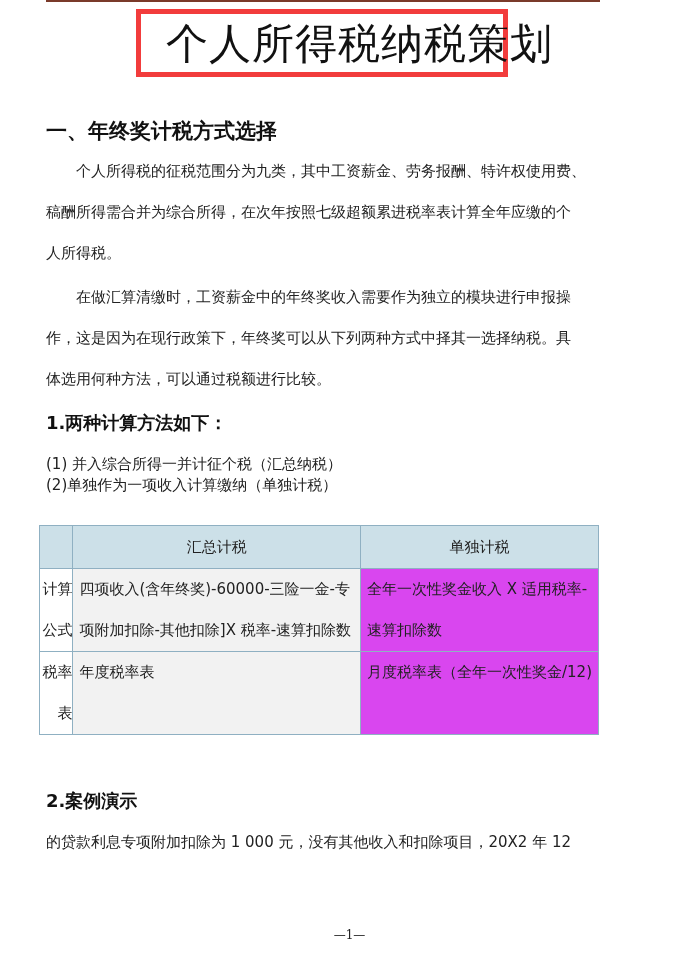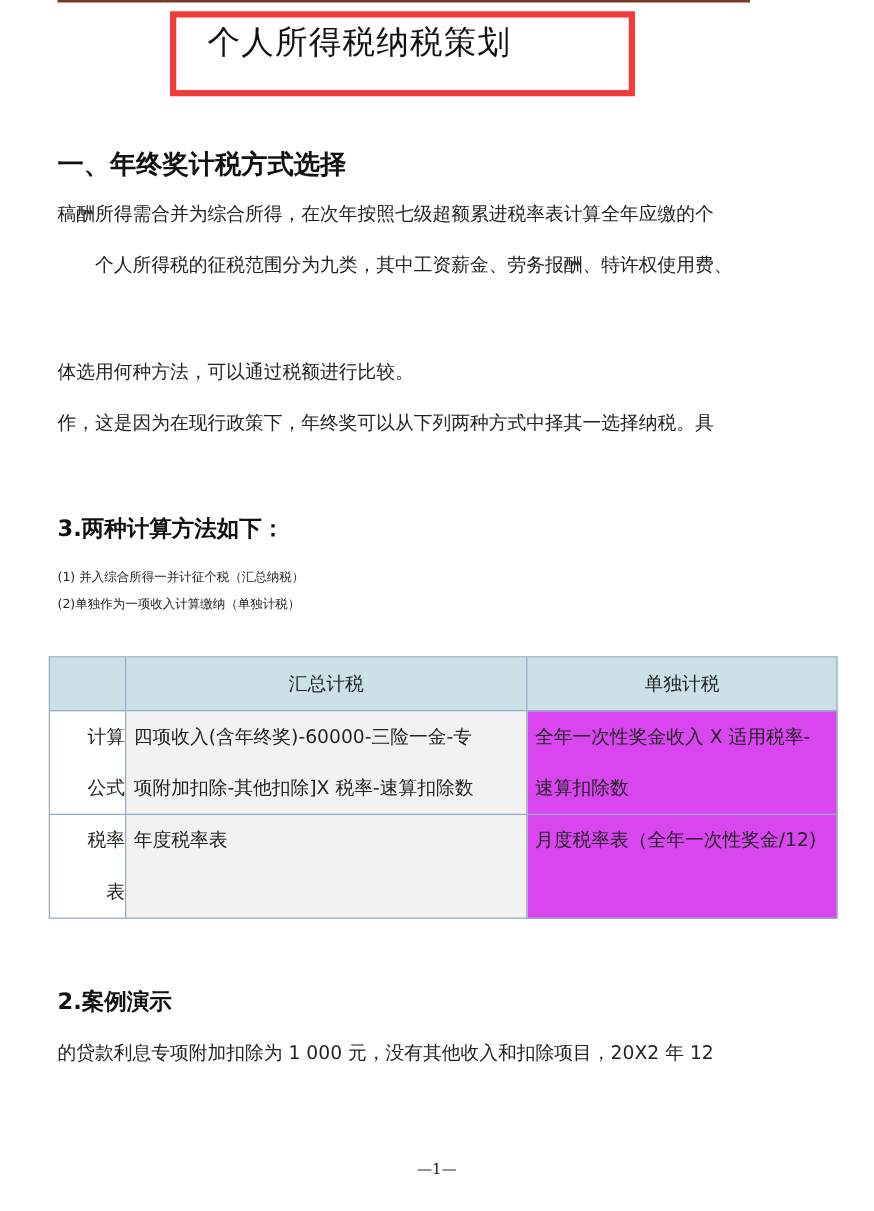--- a/index.html
+++ b/index.html
@@ -10,42 +10,42 @@
     }
     .top-rule {
       position: absolute; left: 46px; top: 0; width: 554px; height: 2px;
       background: #7a3a2a;
     }
     .title-box {
       position: absolute; left: 136px; top: 9px; width: 372px; height: 68px;
       border: 5px solid #f23c3c; box-sizing: border-box;
     }
     .title-text {
-      position: absolute; left: 166px; top: 16px; font-size: 26px;
+      position: absolute; left: 166px; top: 16px; font-size: 42px;
       letter-spacing: 1px; color: #111; white-space: nowrap;
     }
     .h1 {
       position: absolute; left: 46px; top: 117px; font-size: 21px; font-weight: bold;
       color: #111; white-space: nowrap; text-align: center;
     }
     .para {
       position: absolute; left: 46px; width: 560px; font-size: 15px;
       line-height: 41px; color: #222;
     }
     .para .line { display: block; white-space: nowrap; }
     .para .indent { padding-left: 30px; }
     .h2 {
       position: absolute; left: 46px; font-size: 18px; font-weight: bold;
       color: #111; white-space: nowrap;
     }
     .item {
-      position: absolute; left: 46px; font-size: 10px; color: #222; white-space: nowrap;
+      position: absolute; left: 46px; font-size: 15px; color: #222; white-space: nowrap;
     }
     table.cmp {
-      position: absolute; left: 39px; top: 525px; width: 631px;
+      position: absolute; left: 39px; top: 525px; width: 560px;
       border-collapse: collapse; font-size: 15px; color: #222;
     }
     table.cmp td, table.cmp th {
       border: 1px solid #8fb0c2; padding: 0; vertical-align: top;
     }
     table.cmp thead th {
       background: #cce0e8; height: 42px; font-weight: normal;
       text-align: center; vertical-align: middle;
     }
     .rowhead { width: 60px; text-align: right; line-height: 41px; }
@@ -61,30 +61,32 @@
 <body>
 
 <div class="top-rule"></div>
 
 <div class="title-box"></div>
 <div class="title-text">个人所得税纳税策划</div>
 
 <div class="h1">一、年终奖计税方式选择</div>
 
 <div class="para" style="top:151px;">
+  <span class="line indent">个人所得税的征税范围分为九类，其中工资薪金、劳务报酬、特许权使用费、</span>
   <span class="line">稿酬所得需合并为综合所得，在次年按照七级超额累进税率表计算全年应缴的个</span>
-  <span class="line indent">个人所得税的征税范围分为九类，其中工资薪金、劳务报酬、特许权使用费、</span>
+  <span class="line">人所得税。</span>
 </div>
 
 <div class="para" style="top:277px;">
+  <span class="line indent">在做汇算清缴时，工资薪金中的年终奖收入需要作为独立的模块进行申报操</span>
+  <span class="line">作，这是因为在现行政策下，年终奖可以从下列两种方式中择其一选择纳税。具</span>
   <span class="line">体选用何种方法，可以通过税额进行比较。</span>
-  <span class="line">作，这是因为在现行政策下，年终奖可以从下列两种方式中择其一选择纳税。具</span>
 </div>
 
-<div class="h2" style="top:411px;">3.两种计算方法如下：</div>
+<div class="h2" style="top:411px;">1.两种计算方法如下：</div>
 <div class="item" style="top:455px;">(1)  并入综合所得一并计征个税（汇总纳税）</div>
 <div class="item" style="top:476px;">(2)单独作为一项收入计算缴纳（单独计税）</div>
 
 <table class="cmp">
   <thead>
     <tr>
       <th class="rowhead"></th>
       <th>汇总计税</th>
       <th>单独计税</th>
     </tr>

